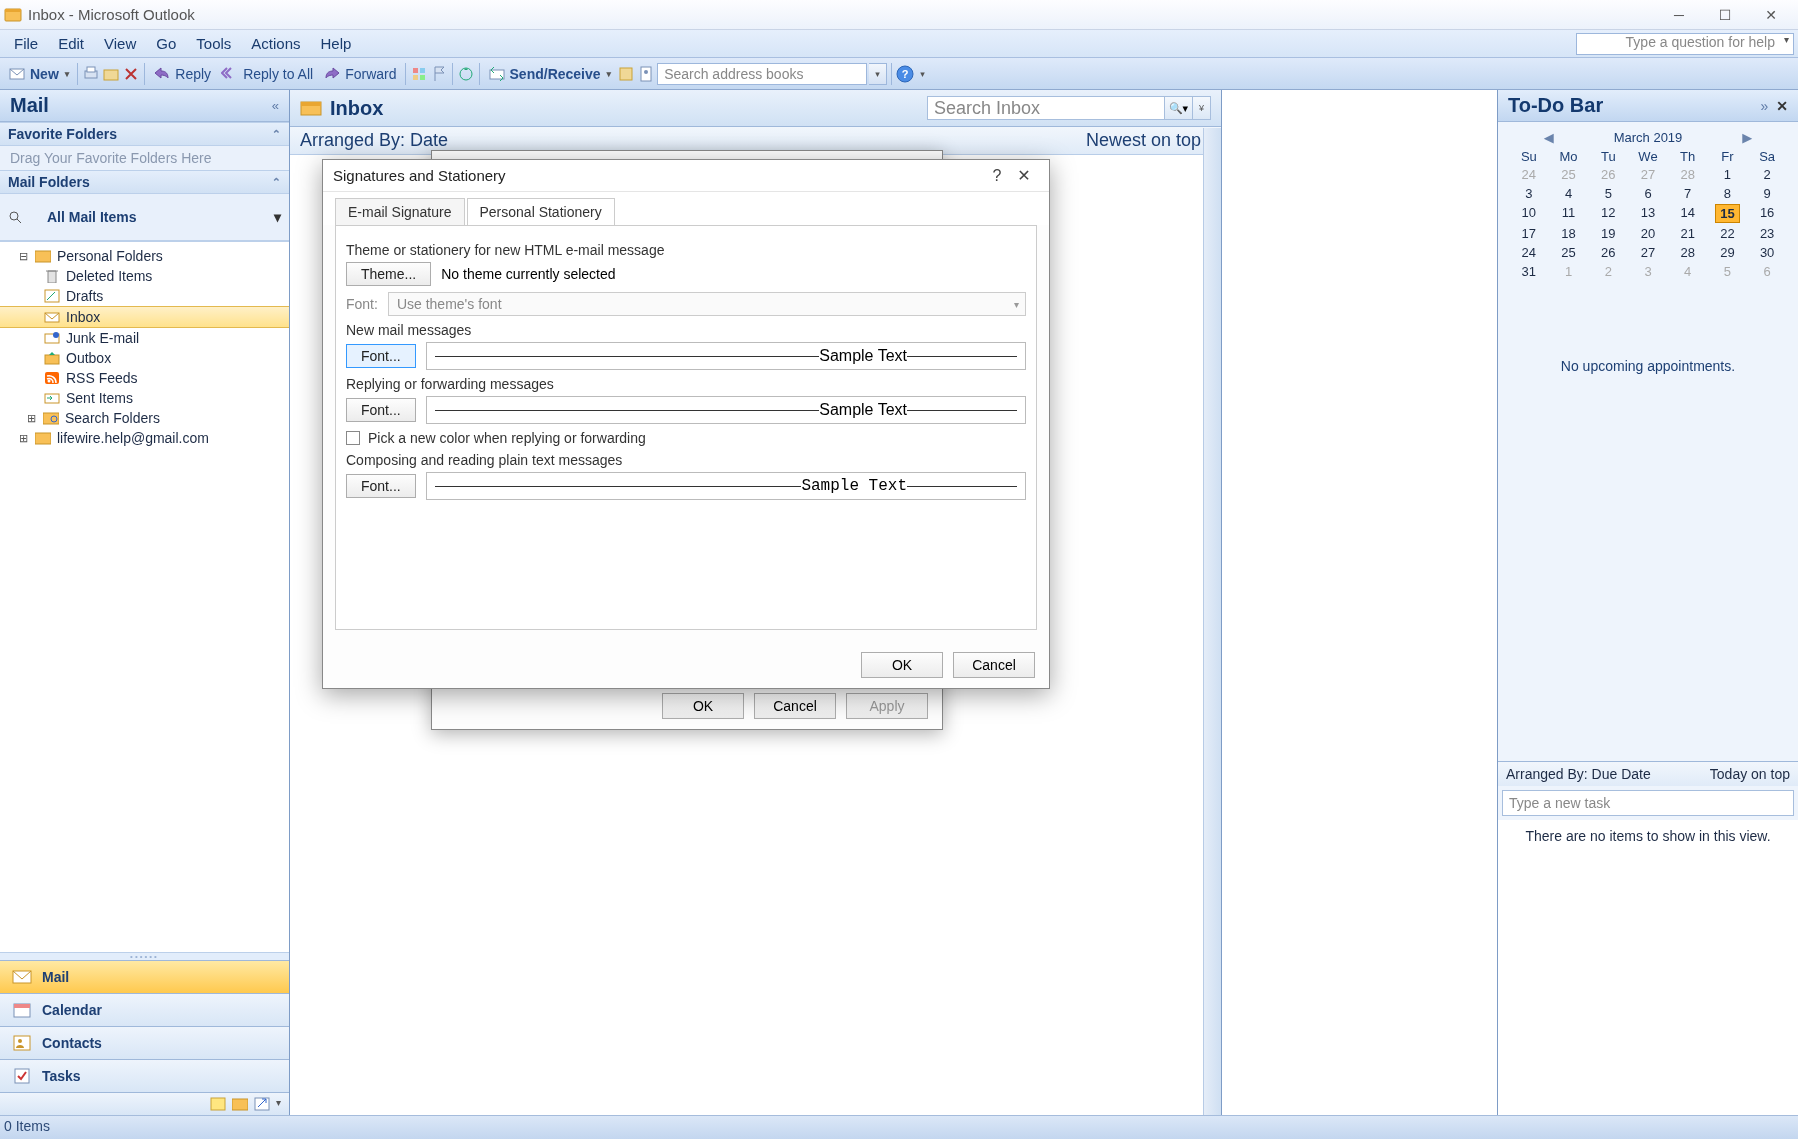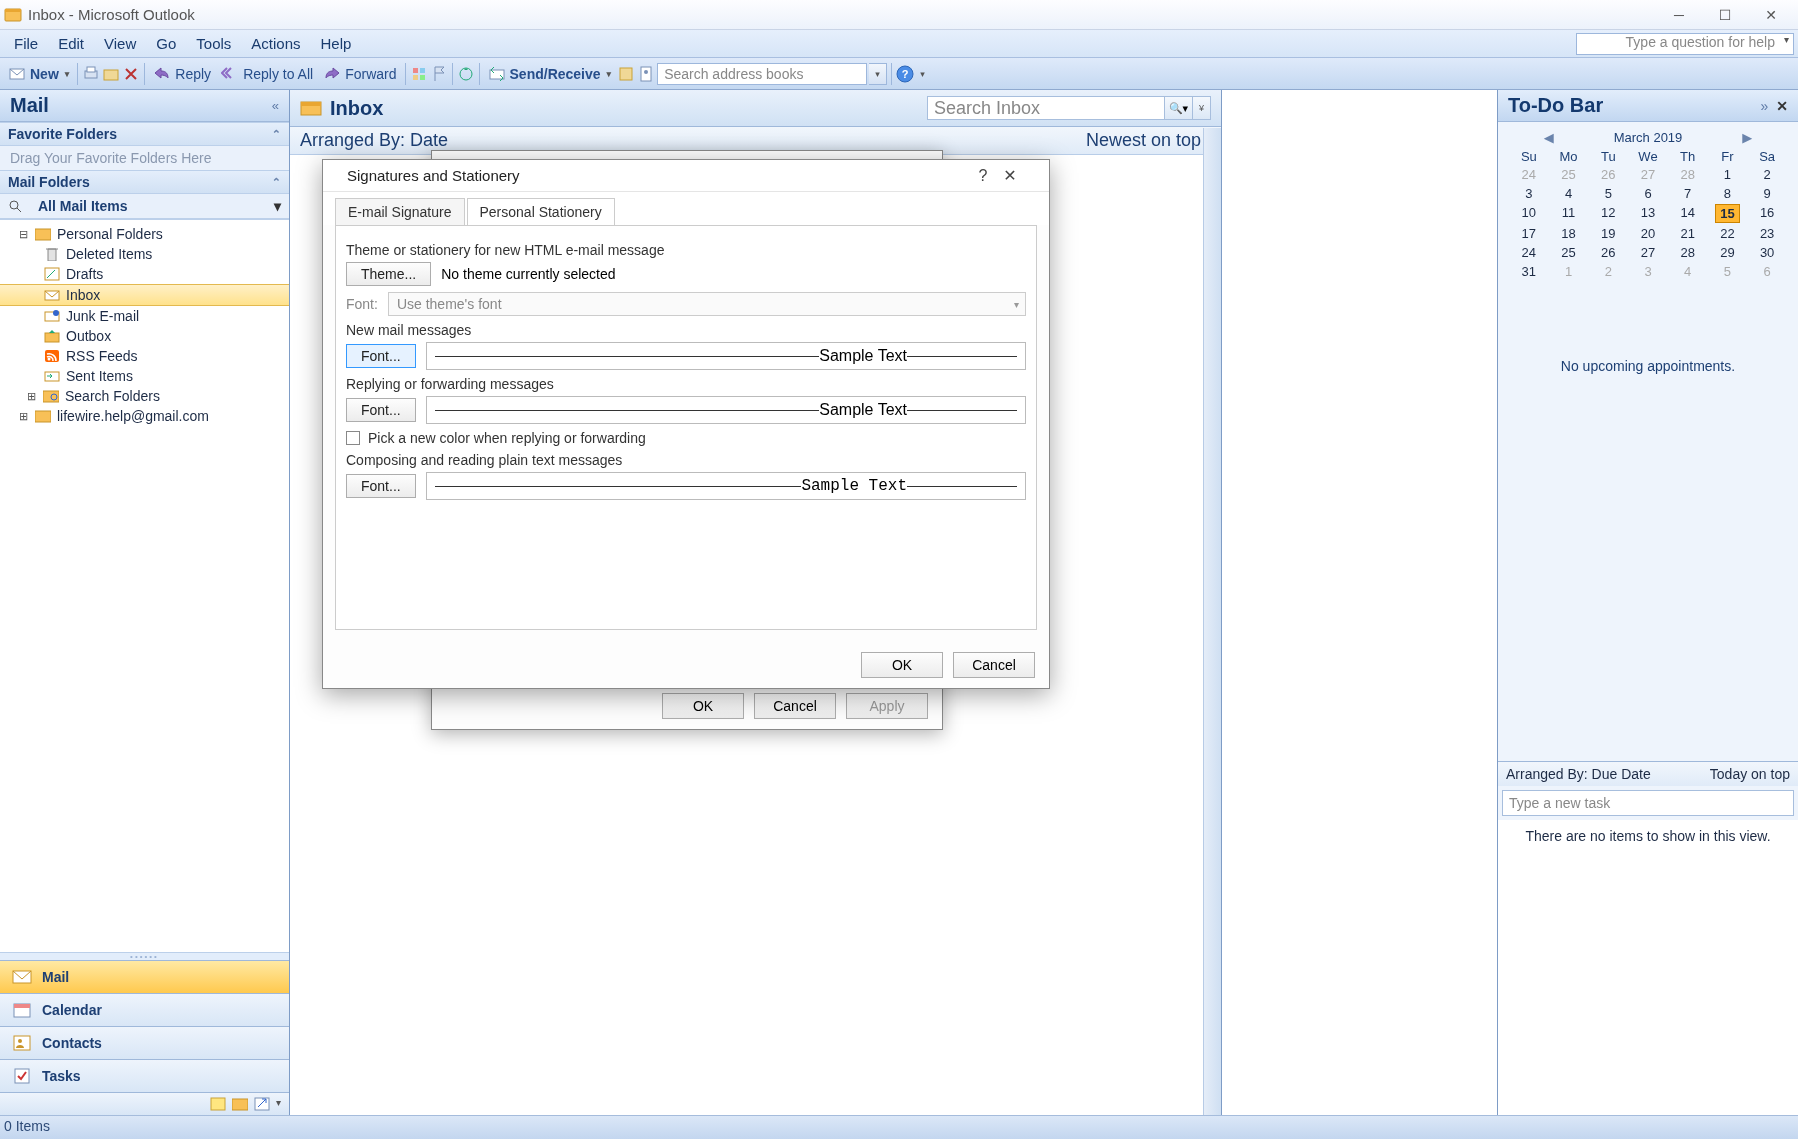--- a/index.html
+++ b/index.html
@@ -33,21 +33,21 @@
 .statusbar { height: 24px; background: linear-gradient(#dbe7f7,#c3d6ef); border-top: 1px solid #a5bcdc; padding: 2px 4px; color: #2d4a77; font-size: 14px; }
 
 
 .nav { width: 290px; border-right: 1px solid #7e9cc6; background: #eaf1fb; display: flex; flex-direction: column; }
 .nav-header { background: linear-gradient(#e2edfb,#c2d7f1); border-bottom: 1px solid #9fb8da; padding: 4px 10px; display: flex; align-items: center; }
 .nav-header h2 { font-size: 20px; font-weight: 700; color: #14396e; flex: 1; }
 .nav-header .coll { color: #5e7aa6; font-size: 13px; }
 .sect-head { background: linear-gradient(#e4eefb,#d1e1f4); border-top: 1px solid #bcd0ea; border-bottom: 1px solid #bcd0ea; padding: 3px 8px; color: #1d3f73; font-weight: 600; display: flex; align-items: center; }
 .sect-head .chev { margin-left: auto; color: #6a84ac; font-size: 11px; }
 .fav-drop { padding: 4px 10px; color: #8a98af; font-size: 14px; }
-.all-mail { display: flex; align-items: center; padding: 4px 8px; border-bottom: 1px solid #bcd0ea; background: #e8f0fb; font-weight: 600; color: #1d3f73; gap: 14px; }
+.all-mail { display: flex; align-items: center; padding: 15px 8px; border-bottom: 1px solid #bcd0ea; background: #e8f0fb; font-weight: 600; color: #1d3f73; gap: 23px; }
 .all-mail .chev { margin-left: auto; color: #333; }
 .tree { padding: 4px 0; background: #fff; flex: 1; overflow: auto; border-top: 1px solid #bcd0ea; }
 .tree-item { display: flex; align-items: center; padding: 2px 0 2px 18px; gap: 6px; color: #1d2b45; font-size: 14px; }
 .tree-item .exp { width: 11px; text-align: center; color: #555; font-size: 11px; }
 .tree-item.child { padding-left: 44px; }
 .tree-item.child2 { padding-left: 44px; }
 .tree-item.sel { background: linear-gradient(#fff0c7,#ffe28c); border: 1px solid #e3b94f; border-left: none; border-right: none; }
 .folder-icon { width: 16px; height: 14px; }
 .nav-bottom { margin-top: auto; }
 .nav-grip { height: 8px; background: #e2edfb; border-top: 1px solid #bcd0ea; display: flex; align-items: center; justify-content: center; color: #9bb2d4; font-size: 8px; letter-spacing: 2px; }
@@ -88,21 +88,21 @@
 .task-arr { display: flex; padding: 4px 8px; background: linear-gradient(#f1f6fc,#e0ebf8); font-size: 14px; color: #1d2b45; }
 .task-arr .r { margin-left: auto; }
 .task-input { border: 1px solid #a7bedd; padding: 4px 6px; margin: 4px; color: #888; font-size: 14px; background: #fff; }
 .task-empty { text-align: center; padding: 8px; color: #1d2b45; font-size: 14px; background: #fff; height: 295px; }
 
 
 .dlg-options { position: absolute; left: 431px; top: 150px; width: 512px; height: 580px; background: #fdfdfd; border: 1px solid #888; box-shadow: 0 4px 18px rgba(0,0,0,.3); }
 .dlg-options .dbtns { display: flex; gap: 10px; justify-content: flex-end; padding: 10px 14px; position: absolute; bottom: 0; right: 0; left: 0; }
 
 .dlg-sig { position: absolute; left: 322px; top: 159px; width: 728px; height: 530px; background: #fdfdfd; border: 1px solid #888; box-shadow: 0 6px 24px rgba(0,0,0,.35); display: flex; flex-direction: column; }
-.dlg-sig .dtitle { display: flex; align-items: center; padding: 6px 24px; background: #fff; border-bottom: 1px solid #e5e5e5; color: #222; font-size: 15px; }
+.dlg-sig .dtitle { display: flex; align-items: center; padding: 6px 10px; background: #fff; border-bottom: 1px solid #e5e5e5; color: #222; font-size: 15px; }
 .dlg-sig .dtitle .sp { flex: 1; }
 .dlg-sig .dclose { width: 30px; text-align: center; color: #444; font-size: 16px; }
 .dlg-sig .dhelp { width: 24px; text-align: center; color: #444; font-size: 16px; }
 .dlg-sig .tabs { display: flex; padding: 6px 12px 0; background: #fff; gap: 2px; }
 .dlg-sig .tab { padding: 5px 12px; border: 1px solid #ccc; border-bottom: none; background: #f5f5f5; color: #333; font-size: 14px; }
 .dlg-sig .tab.active { background: #fff; border-bottom: 1px solid #fff; margin-bottom: -1px; }
 .dlg-sig .panel { border: 1px solid #ccc; margin: 0 12px 12px; padding: 10px 10px 6px; flex: 1; background: #fff; }
 .section-label { font-size: 14px; color: #333; margin: 6px 0 4px; }
 .row { display: flex; align-items: center; gap: 10px; margin-bottom: 6px; }
 .btn { border: 1px solid #adadad; background: linear-gradient(#fdfdfd,#ececec); padding: 3px 14px; font-size: 14px; color: #222; }

